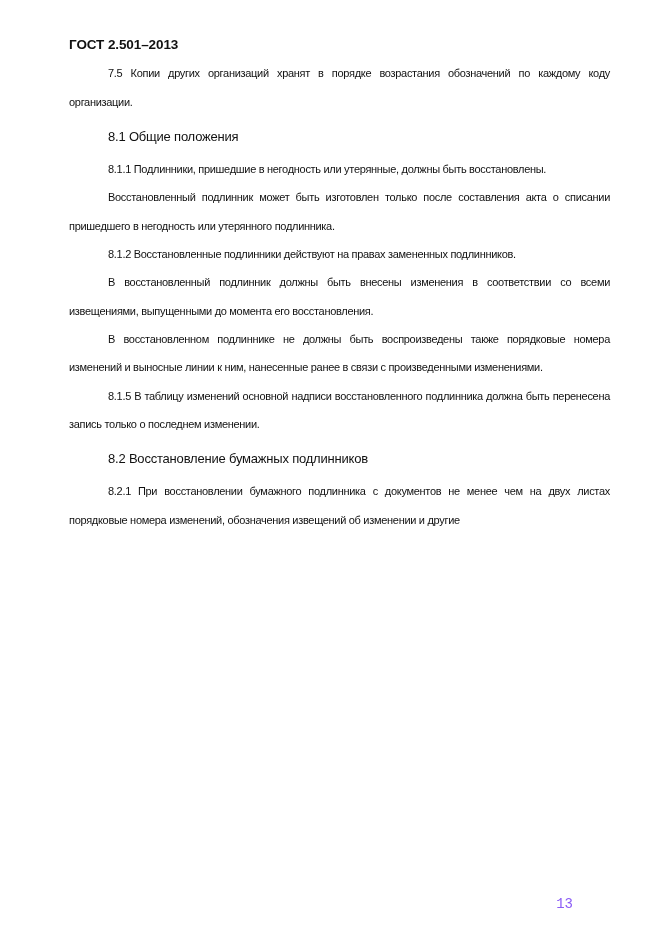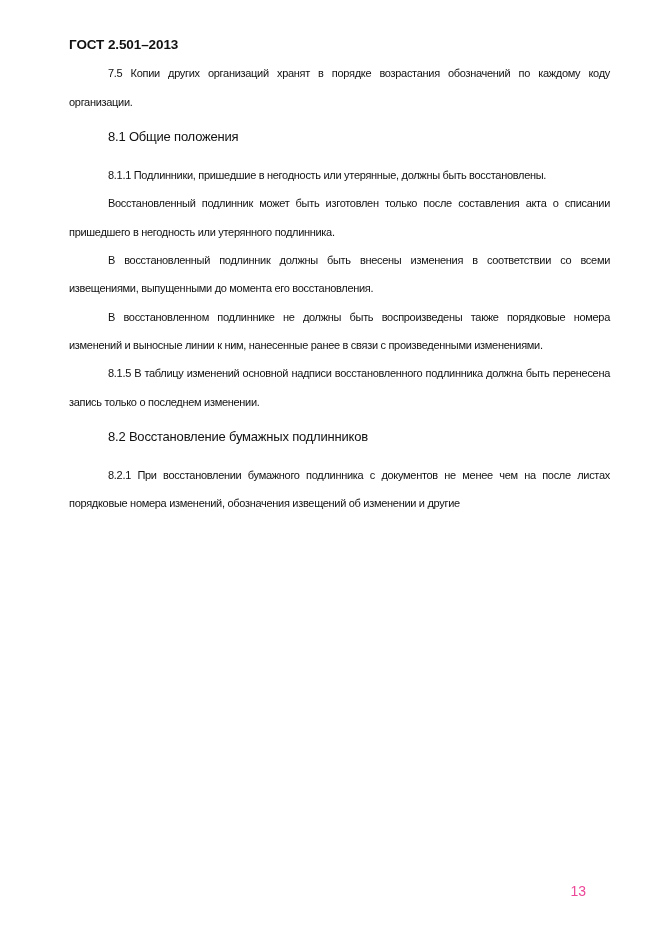--- a/index.html
+++ b/index.html
@@ -51,45 +51,46 @@
     margin: 0;
     padding-left: 39px;
     font-size: 13px;
     font-weight: normal;
     line-height: 28.3px;
     letter-spacing: -0.2px;
   }
   
   .para + .subsection-heading {
     margin-top: 7px;
-    margin-bottom: 10px;
+    margin-bottom: 4px;
   }
   .page-number {
     position: absolute;
     top: 876px;
     right: 74px;
-    margin: 1px;
-    font-family: Liberation Sans, sans-serif;
+    margin: 14px;
+    font-family: Liberation Mono, monospace;
     font-size: 14px;
     line-height: 28.3px;
-    color: #ec4899;
+    color: #8b5cf6;
   }
 </style>
 </head>
 <body>
 
 <div class="page">
   <div class="content">
     <p class="gost-header">ГОСТ 2.501–2013</p>
     <div id="doc-body">
         <p class="para">7.5 Копии других организаций хранят в порядке возрастания обозначений по каждому коду организации.</p>
         <h3 class="subsection-heading">8.1 Общие положения</h3>
         <p class="para">8.1.1 Подлинники, пришедшие в негодность или утерянные, должны быть восстановлены.</p>
         <p class="para">Восстановленный подлинник может быть изготовлен только после составления акта о списании пришедшего в негодность или утерянного подлинника.</p>
+        <p class="para">8.1.2 Восстановленные подлинники действуют на правах замененных подлинников.</p>
         <p class="para">В восстановленный подлинник должны быть внесены изменения в соответствии со всеми извещениями, выпущенными до момента его восстановления.</p>
         <p class="para">В восстановленном подлиннике не должны быть воспроизведены также порядковые номера изменений и выносные линии к ним, нанесенные ранее в связи с произведенными изменениями.</p>
         <p class="para">8.1.5 В таблицу изменений основной надписи восстановленного подлинника должна быть перенесена запись только о последнем изменении.</p>
         <h3 class="subsection-heading">8.2 Восстановление бумажных подлинников</h3>
-        <p class="para">8.2.1 При восстановлении бумажного подлинника с документов не менее чем на после листах порядковые номера изменений, обозначения извещений об изменении и другие</p>
+        <p class="para">8.2.1 При восстановлении бумажного подлинника с документов не менее чем на двух листах порядковые номера изменений, обозначения извещений об изменении и другие</p>
       </div>
   </div>
   <p class="page-number">13</p>
 </div>
 
 </body></html>

